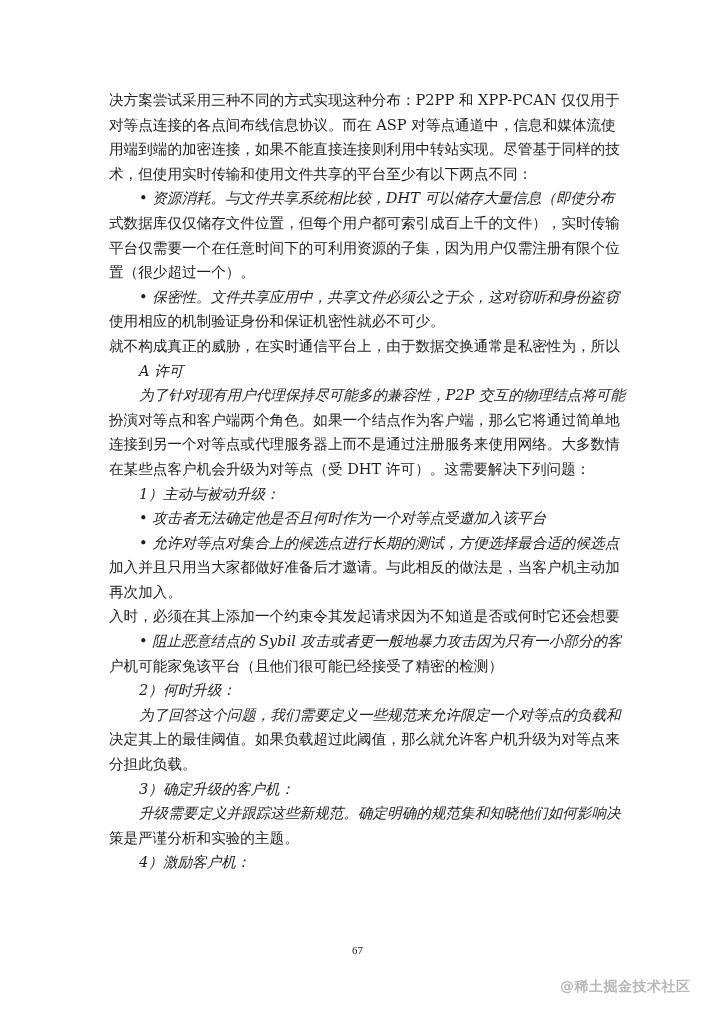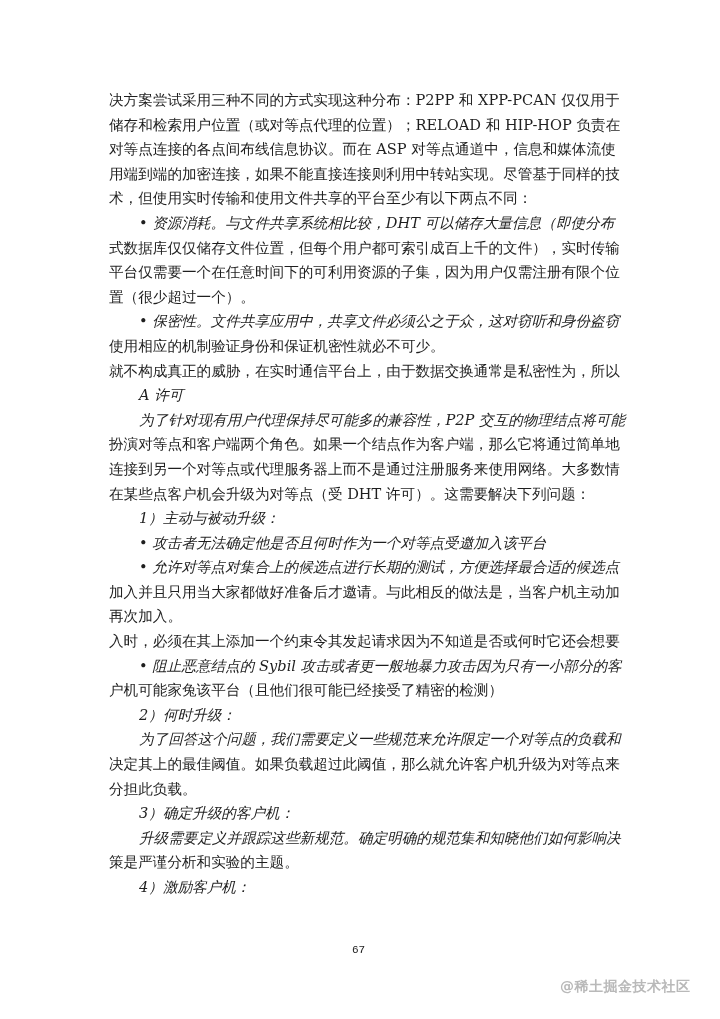--- a/index.html
+++ b/index.html
@@ -41,42 +41,41 @@
       text-align-last: left;
     }
     .line.indent {
       padding-left: 30px;
       font-style: italic;
     }
     .page-number {
       position: absolute;
       left: 352px;
       top: 944px;
-      font-family: Liberation Mono, monospace;
+      font-family: Liberation Serif, serif;
       font-size: 11px;
       color: #222;
     }
     .watermark {
       position: absolute;
       left: 560px;
       top: 978px;
       font-family: "DejaVu Sans", sans-serif;
       font-size: 14px;
       color: #b9b9b9;
       letter-spacing: 0.5px;
       font-weight: bold;
     }
   </style>
 </head>
 <body>
 
 <div class="page">
   <div class="content" id="content">
       <div class="line">决方案尝试采用三种不同的方式实现这种分布：P2PP 和 XPP-PCAN 仅仅用于</div>
-      <div class="line">储存和检索用户位置（或对等点代理的位置）；RELOAD 和 HIP-HOP 负责在</div>
       <div class="line">对等点连接的各点间布线信息协议。而在 ASP 对等点通道中，信息和媒体流使</div>
       <div class="line">用端到端的加密连接，如果不能直接连接则利用中转站实现。尽管基于同样的技</div>
       <div class="line last">术，但使用实时传输和使用文件共享的平台至少有以下两点不同：</div>
       <div class="line indent">• 资源消耗。与文件共享系统相比较，DHT 可以储存大量信息（即使分布</div>
       <div class="line">式数据库仅仅储存文件位置，但每个用户都可索引成百上千的文件），实时传输</div>
       <div class="line">平台仅需要一个在任意时间下的可利用资源的子集，因为用户仅需注册有限个位</div>
       <div class="line last">置（很少超过一个）。</div>
       <div class="line indent">• 保密性。文件共享应用中，共享文件必须公之于众，这对窃听和身份盗窃</div>
       <div class="line last">使用相应的机制验证身份和保证机密性就必不可少。</div>
       <div class="line">就不构成真正的威胁，在实时通信平台上，由于数据交换通常是私密性为，所以</div>

